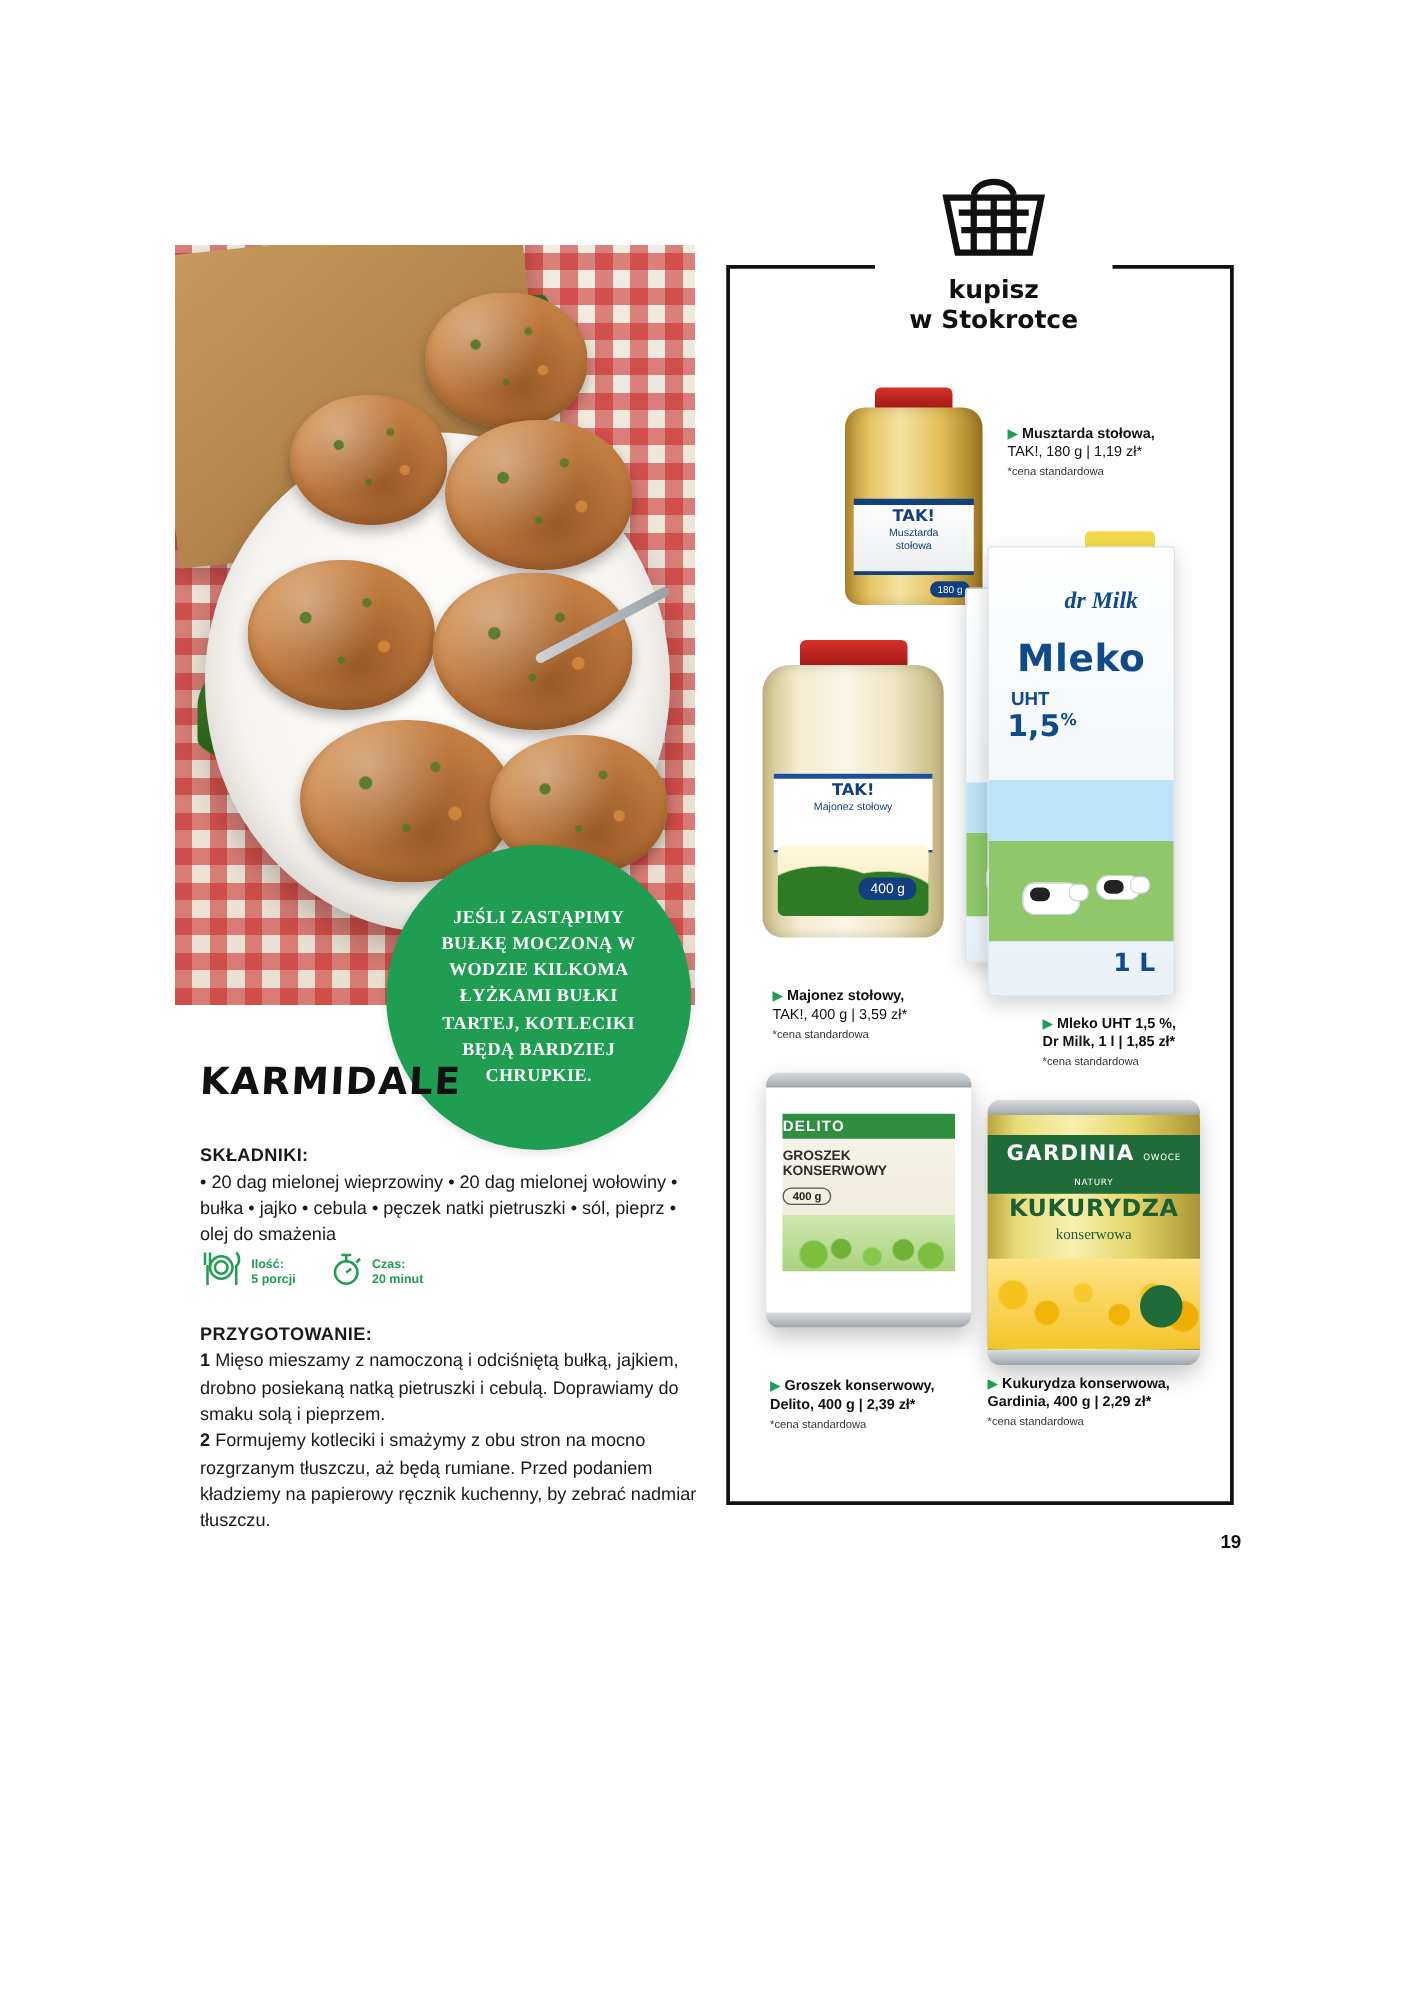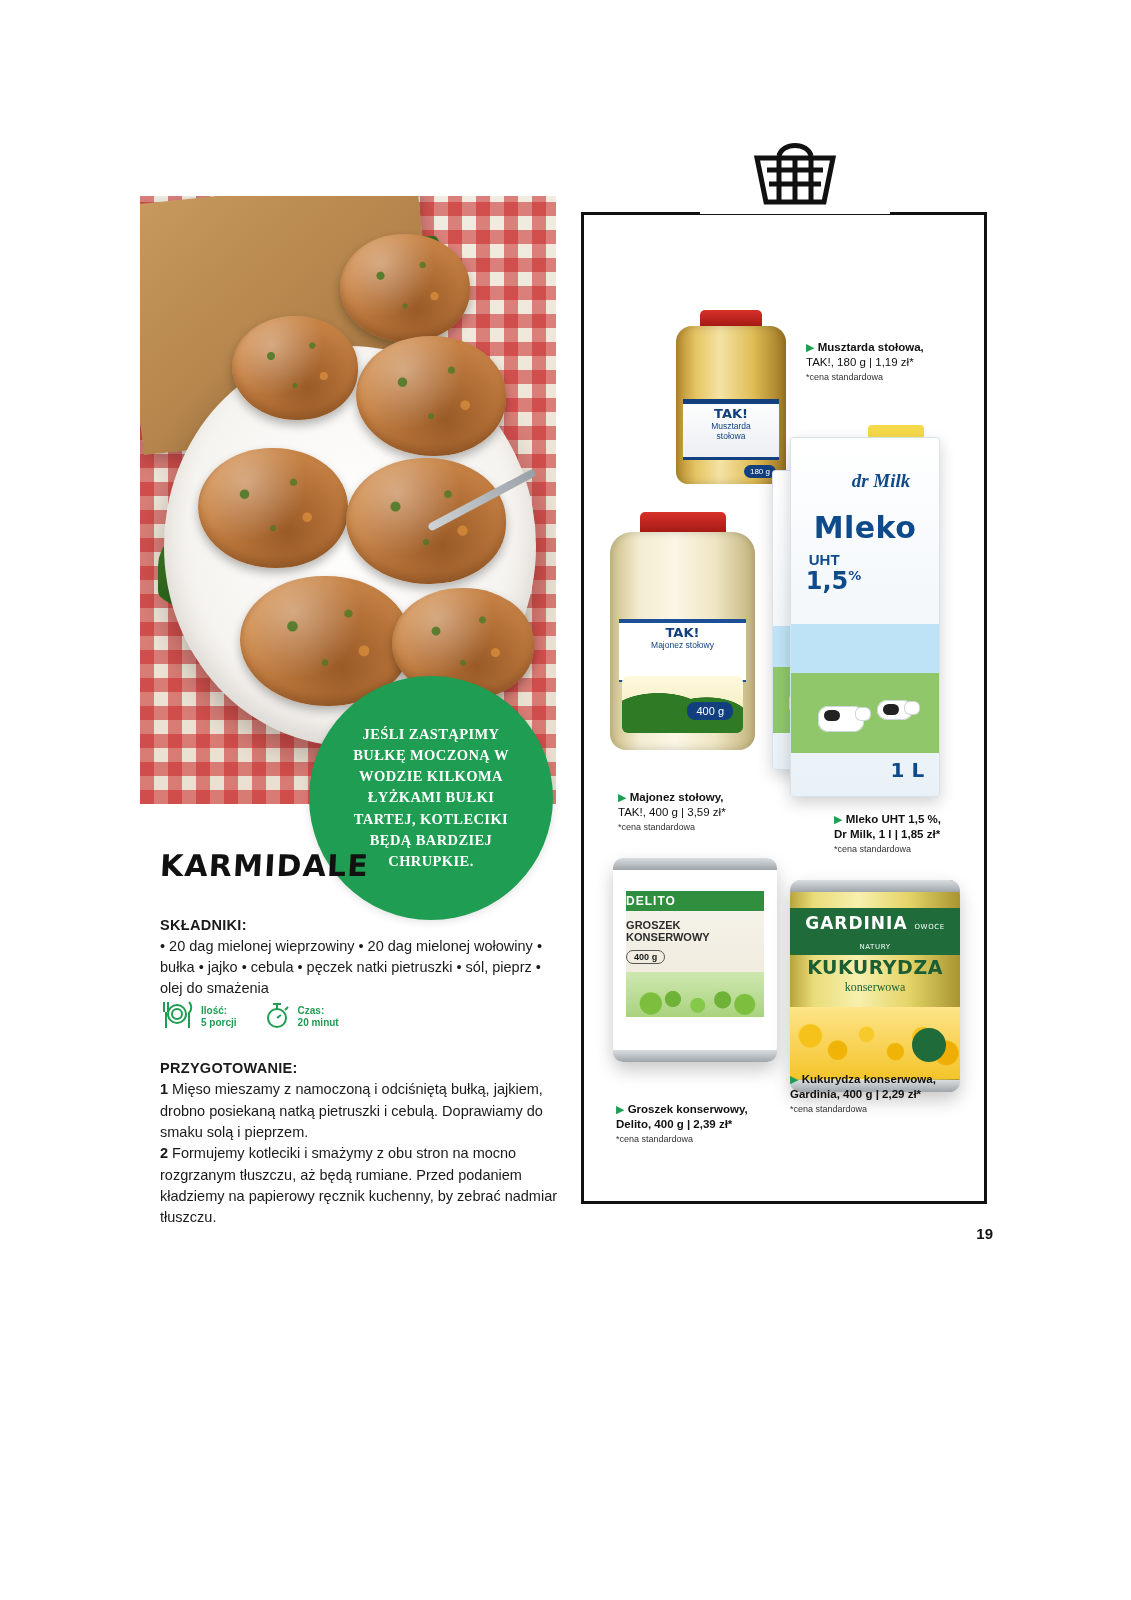--- a/index.html
+++ b/index.html
@@ -513,20 +513,24 @@
 <div class="basket-badge">
   <span>
     <svg width="92" height="78" viewBox="0 0 92 78" aria-hidden="true">
       <g fill="none" stroke="#111" stroke-width="5">
         <path d="M30 24c3-14 29-14 32 0"></path>
         <path d="M8 26h76l-9 44H17z"></path>
         <path d="M18 38h56M20 52h52M30 28v40M46 28v42M62 28v40"></path>
       </g>
     </svg>
   </span>
+  <div class="basket-title">
+    <div>kupisz</div>
+    <div>w Stokrotce</div>
+  </div>
 </div>
 
 <div class="prod jar-mustard">
   <div class="jar-lid"></div>
   <div class="jar-body">
     <div class="jar-label">
       <div class="brand-tak">TAK!</div>
       <div class="lbl-sub">Musztarda</div>
       <div class="lbl-sub">stołowa</div>
     </div>
@@ -615,20 +619,20 @@
       <span class="gardinia-sub">OWOCE NATURY</span>
     </div>
     <div class="corn-title">KUKURYDZA</div>
     <div class="corn-sub">konserwowa</div>
     <div class="corn-art"></div>
     <div class="leaf-badge"></div>
   </div>
   <div class="can-rim-top"></div>
   <div class="can-rim-bot"></div>
 </div>
-<div class="cap" style="left:790px; top:1072px; width:190px;">
+<div class="cap" style="left:790px; top:1100px; width:190px;">
   <span class="arrow">▶</span>
   <b>Kukurydza konserwowa,</b><br>
   <b>Gardinia, 400 g | 2,29 zł*</b>
   <span class="star">*cena standardowa</span>
 </div>
 
 <div class="page-num">19</div>
 
 </body></html>

